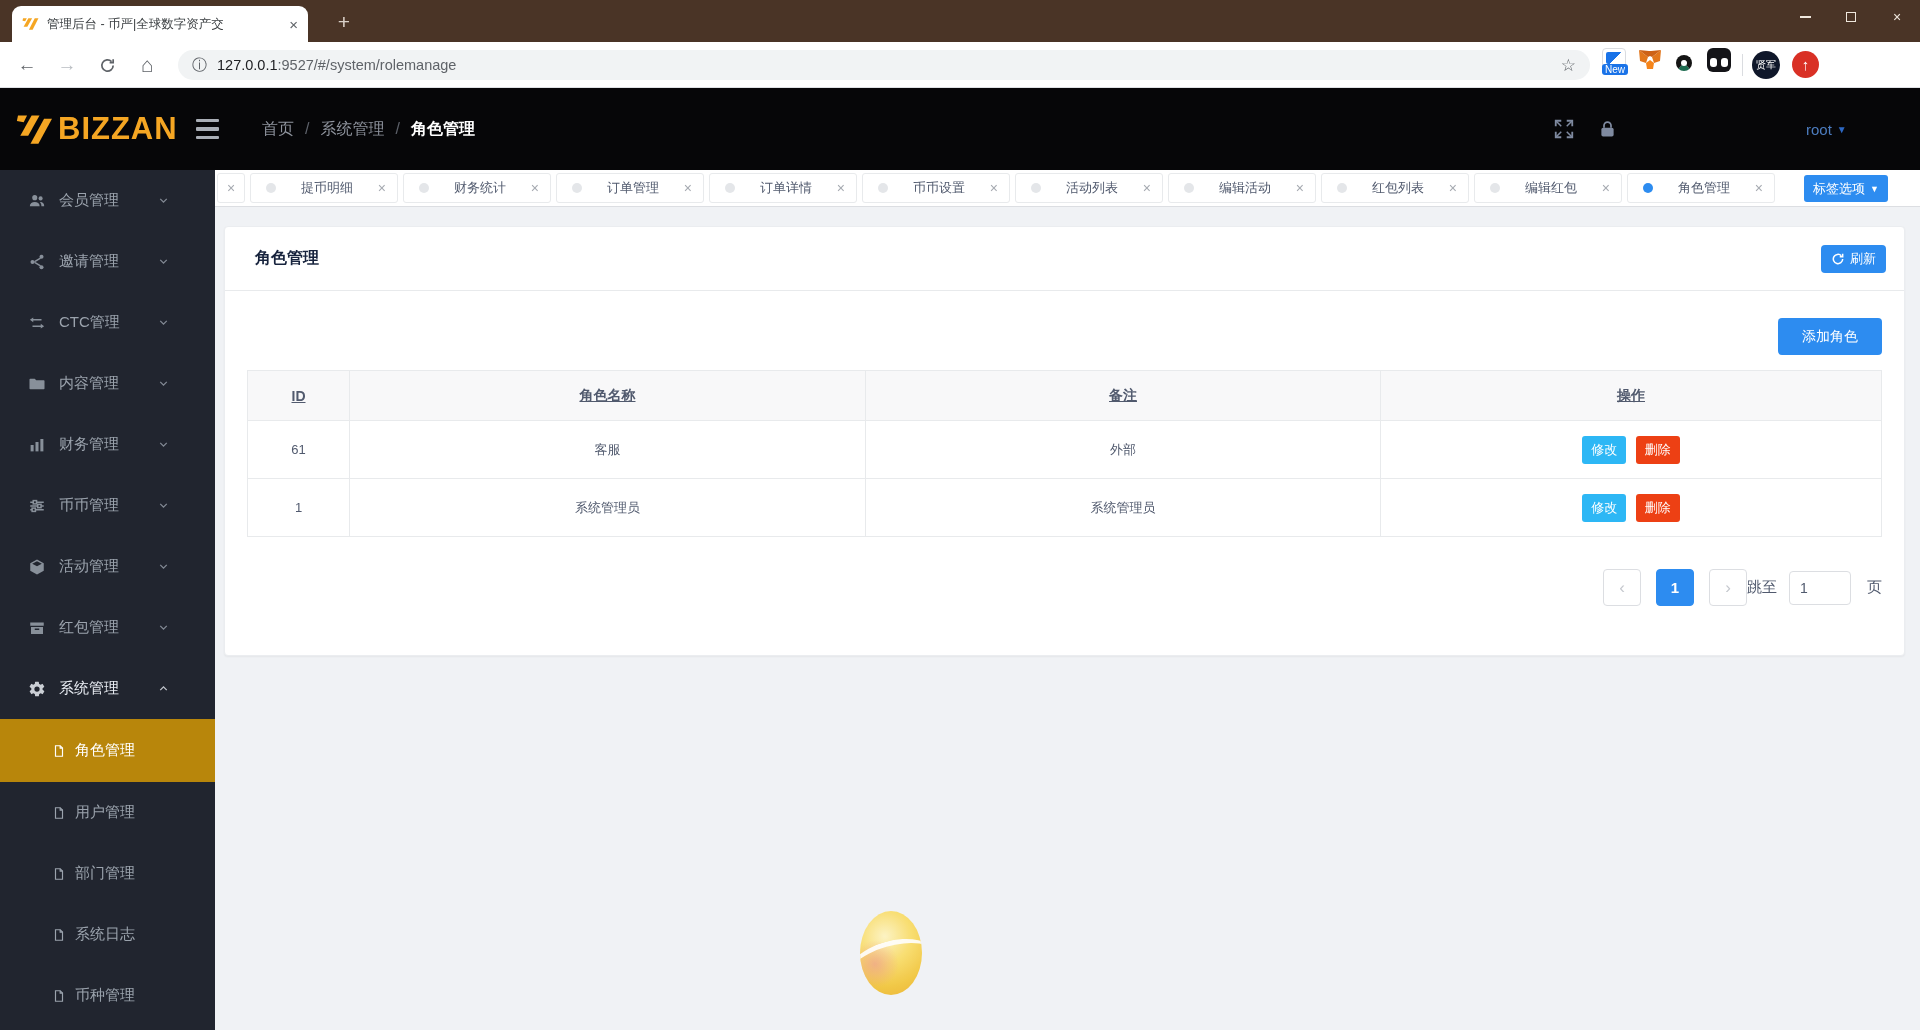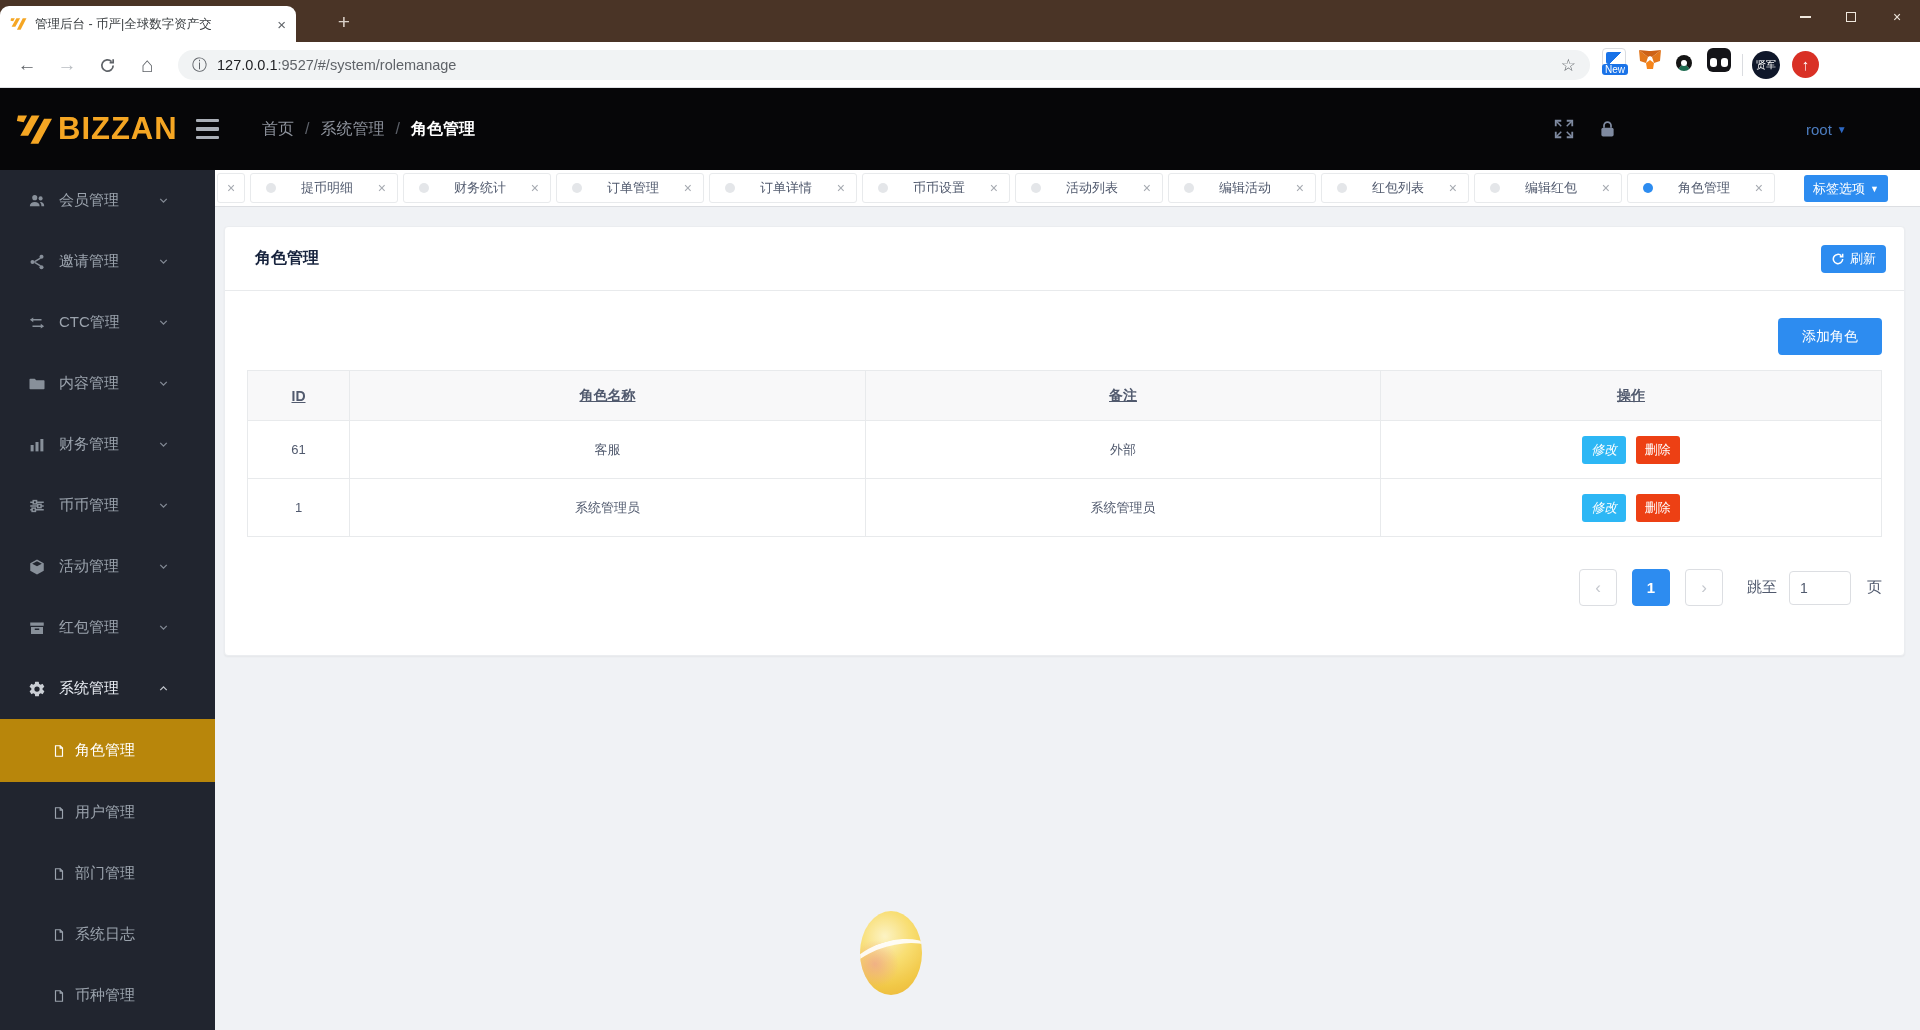--- a/index.html
+++ b/index.html
@@ -1,21 +1,21 @@
 <!DOCTYPE html>
 <html><head>
 <meta charset="utf-8">
 <style>
   * { margin:0; padding:0; box-sizing:border-box; }
   html,body { width:1920px; height:1030px; font-family:"Liberation Sans","DejaVu Sans",sans-serif; }
   #win { position:relative; width:1920px; height:1030px; overflow:hidden; background:#f0f2f5; }
 
   
   #tabstrip { position:absolute; left:0; top:0; width:1920px; height:42px; background:#4a3426; }
-  .btab { position:absolute; left:0; top:6px; width:296px; height:36px; background:#fff; border-radius:9px 9px 0 0; display:flex; align-items:center; padding:4px 10px; gap:8px; }
+  .btab { position:absolute; left:12px; top:6px; width:296px; height:36px; background:#fff; border-radius:9px 9px 0 0; display:flex; align-items:center; padding:4px 10px; gap:8px; }
   .btab-title { flex:1; font-size:12.5px; color:#3c4043; white-space:nowrap; overflow:hidden; text-overflow:ellipsis; }
   .btab-close { color:#5f6368; font-size:15px; line-height:1; cursor:pointer; }
   .newtab { position:absolute; left:330px; top:8px; width:28px; height:28px; color:#d9d0c8; font-size:21px; display:flex; align-items:center; justify-content:center; }
   .winctls { position:absolute; right:0; top:0; display:flex; }
   .winctl { width:46px; height:34px; display:flex; align-items:center; justify-content:center; color:#efe7dd; font-size:14px; }
   .maxbox { width:10px; height:10px; border:1.5px solid #efe7dd; }
   .minbar { width:11px; height:1.5px; background:#efe7dd; display:inline-block; }
 
   #toolbar { position:absolute; left:0; top:42px; width:1920px; height:46px; background:#fff; border-bottom:1px solid #dfe1e5; }
   .navico { position:absolute; top:10px; width:26px; height:26px; display:flex; align-items:center; justify-content:center; color:#5f6368; font-size:19px; }
@@ -78,27 +78,27 @@
   .card-head { height:64px; border-bottom:1px solid #e8eaec; display:flex; align-items:center; padding:0 18px 0 30px; }
   .card-title { font-size:16px; font-weight:bold; color:#17233d; }
   .btn-refresh { margin-left:auto; height:28px; background:#2d8cf0; border:none; border-radius:4px; color:#fff; font-size:13px; display:flex; align-items:center; gap:5px; padding:0 10px; cursor:pointer;justify-content:flex-end; }
   .card-body { padding:0 22px; }
   .toolbar-row { display:flex; justify-content:flex-end; padding:27px 0 15px; }
   .btn-add { height:37px; background:#2d8cf0; border:none; border-radius:4px; color:#fff; font-size:14px; padding:0 24px; cursor:pointer; }
   table.roles { width:100%; border-collapse:collapse; text-align:center; color:#515a6e; }
   table.roles th { height:50px; background:#f8f8f9; border:1px solid #e8eaec; font-size:14px; font-weight:bold;text-decoration:underline; }
   table.roles td { height:58px; border:1px solid #e8eaec; font-size:13px; }
   .btn-mini { display:inline-block; border:none; border-radius:3px; color:#fff; font-size:13px; padding:5px 9px; cursor:pointer; }
-  .btn-edit { background:#2db7f5; margin-right:6px;font-style:italic; }
+  .btn-edit { background:#2db7f5; margin-right:6px; }
   .btn-del { background:#ed4014; }
   .pager { display:flex; justify-content:flex-end; align-items:center; margin-top:32px; }
   .pg-btn { width:38px; height:37px; border:1px solid #dcdee2; border-radius:4px; background:#fff; color:#c5c8ce; font-size:17px; display:flex; align-items:center; justify-content:center; cursor:pointer; }
   .pg-btn + .pg-btn { margin-left:15px; }
   .pg-btn.active { background:#2d8cf0; border-color:#2d8cf0; color:#fff; font-weight:bold; font-size:15px; }
-  .jump-lbl { margin-left:24px; font-size:15px; color:#515a6e;text-align:center; }
+  .jump-lbl { font-size:15px; color:#515a6e;text-align:center; }
   .jump-input { margin-left:12px; width:62px; height:34px; border:1px solid #dcdee2; border-radius:4px; font-size:14px; color:#515a6e; padding-left:10px; outline:none; }
   .page-lbl { margin-left:16px; font-size:15px; color:#515a6e; }
 
   
   .watermark { position:absolute; left:645px; top:704px; display:flex; align-items:center; opacity:.95; }
   .egg { width:62px; height:84px; border-radius:50%; background:radial-gradient(circle at 40% 30%, #fdf3c2 0%, #f9dd6b 38%, #f2c63e 72%, #eab22e 100%); position:relative; overflow:hidden; flex:none; }
   .egg::before { content:''; position:absolute; left:-8px; top:28px; width:46px; height:50px; background:radial-gradient(circle, rgba(238,150,140,.65), transparent 70%); }
   .egg::after { content:''; position:absolute; left:-14px; top:30px; width:92px; height:46px; border-radius:50%; border-top:5px solid rgba(255,255,255,.9); transform:rotate(-16deg); }
   .wm-text { margin-left:13px; position:relative; }
   .brand { font-size:43px; font-weight:bold; line-height:1.05; white-space:nowrap; }

